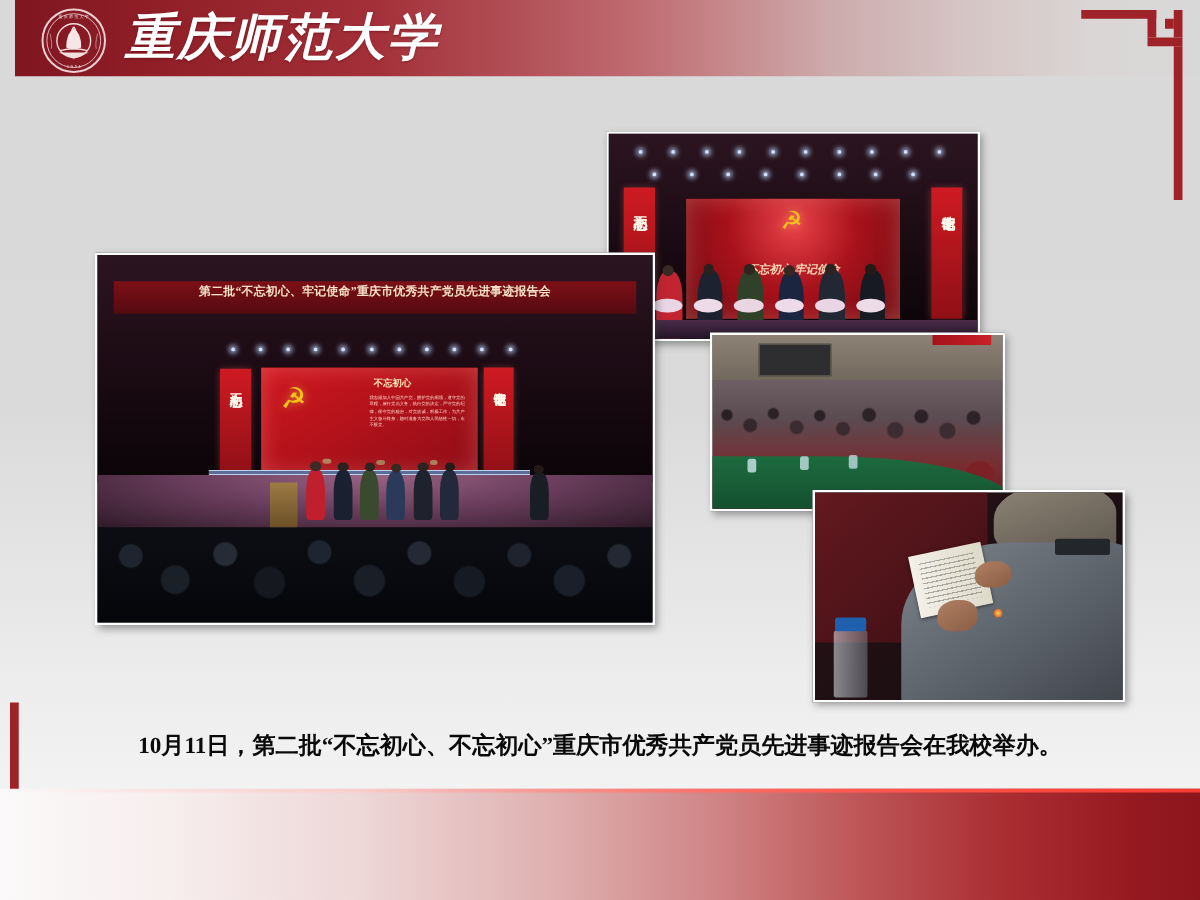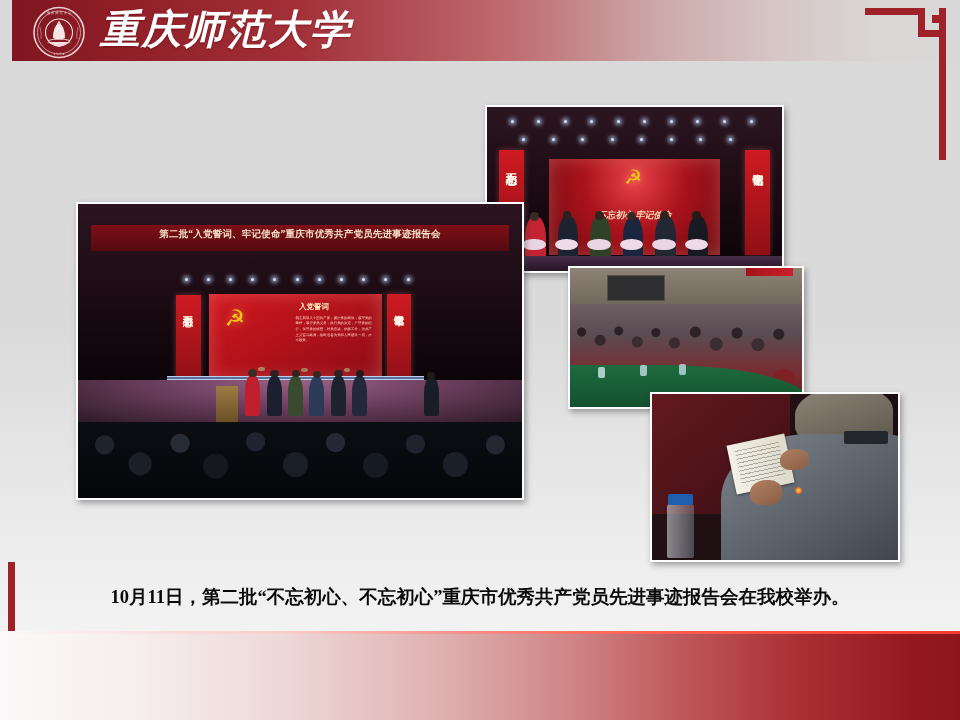--- a/index.html
+++ b/index.html
@@ -353,21 +353,21 @@
       <div style="position:absolute; left:0; bottom:0; width:100%; height:9%;
                   background:linear-gradient(to bottom,#4a2c49,#241527);"></div>
     </div>
   </div>
 
   <div class="photo" id="photo-main">
     <div class="photo-inner">
       <div class="hall-bg"></div>
       <div class="stage-wall"></div>
 
-      <div class="banner-top">第二批“入党誓词、牢记使命”重庆市优秀共产党员先进事迹报告会</div>
+      <div class="banner-top">第二批“不忘初心、牢记使命”重庆市优秀共产党员先进事迹报告会</div>
 
       <div class="spotrow" style="top:25%;">
         <div class="spot" style="left:24%"></div>
           <div class="spot" style="left:29%"></div>
         <div class="spot" style="left:34%"></div>
           <div class="spot" style="left:39%"></div>
         <div class="spot" style="left:44%"></div>
           <div class="spot" style="left:49%"></div>
         <div class="spot" style="left:54%"></div>
           <div class="spot" style="left:59%"></div>
@@ -376,21 +376,21 @@
         <div class="spot" style="left:74%"></div>
       </div>
 
       <div class="vbanner" style="left:22%; top:31%; width:5.6%; height:28%;
            font-size:10px; line-height:1.3; padding-top:3px;">
         <span style="writing-mode:vertical-rl; display:inline-block;">不忘初心</span>
       </div>
 
       <div class="led-screen" style="left:29.5%; top:30.5%; width:39%; height:29%;">
         <div class="emblem" style="left:9%; top:16%; font-size:23px;">☭</div>
-        <div class="oath-title" style="left:52%; top:10%;">入党誓词</div>
+        <div class="oath-title" style="left:52%; top:10%;">不忘初心</div>
         <div class="oath-body" style="left:50%; top:26%; width:44%;">我志愿加入中国共产党，拥护党的纲领，遵守党的章程，履行党员义务，执行党的决定，严守党的纪律，保守党的秘密，对党忠诚，积极工作，为共产主义奋斗终身，随时准备为党和人民牺牲一切，永不叛党。</div>
       </div>
 
       <div class="vbanner" style="left:69.5%; top:30.5%; width:5.6%; height:29%;
            font-size:10px; line-height:1.3; padding-top:3px;">
         <span style="writing-mode:vertical-rl; display:inline-block;">牢记使命</span>
       </div>
 
       <div class="steps" style="left:20%; top:58.5%; width:58%; height:5.5%;"></div>
       <div class="stage-floor" style="bottom:26%; height:14%;

